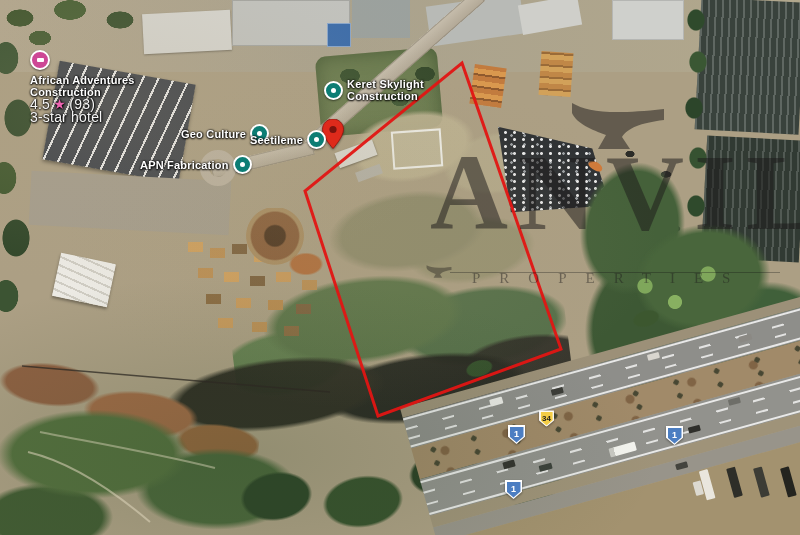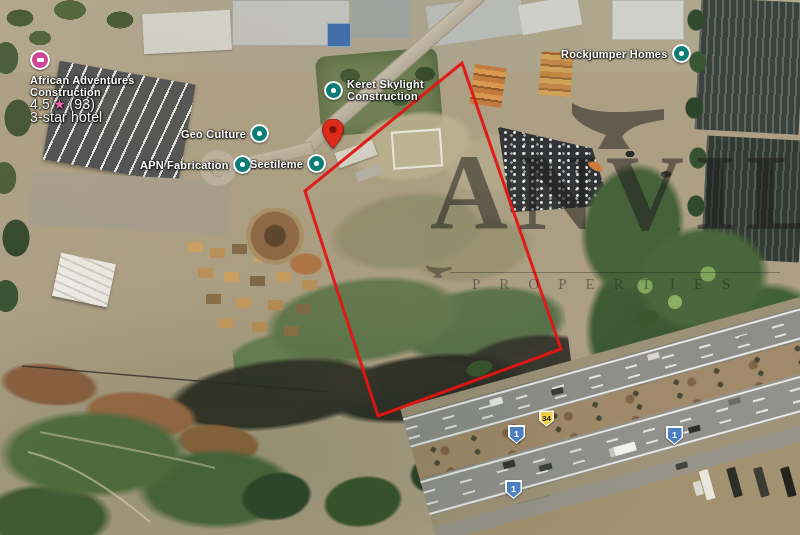--- a/index.html
+++ b/index.html
@@ -34,21 +34,21 @@
   .shield .inner{width:14px;height:16px;clip-path:polygon(0 0,100% 0,100% 62%,50% 100%,0 62%);
         display:flex;align-items:flex-start;justify-content:center;color:#fff;
         font-size:9px;font-weight:700;padding-top:2px;box-sizing:border-box;}
   .shield.blue .inner{background:#4c7ec2;}
   .shield.yellow .inner{background:#f4cd46;color:#23211c;}
   
   #wm{position:absolute;left:420px;top:95px;width:400px;height:210px;z-index:40;pointer-events:none;}
   #wm .brand{position:absolute;left:10px;top:44px;font-family:"Liberation Serif",serif;font-weight:700;
       font-size:108px;letter-spacing:10px;color:rgba(28,26,26,.52);white-space:nowrap;line-height:1;}
   #wm .rule{position:absolute;left:30px;top:177px;width:330px;height:1px;background:rgba(20,20,20,.32);}
-  #wm .props{position:absolute;left:52px;top:181px;font-family:"Liberation Serif",serif;font-size:15px;
+  #wm .props{position:absolute;left:52px;top:175px;font-family:"Liberation Serif",serif;font-size:15px;
       letter-spacing:19px;color:rgba(30,28,28,.46);white-space:nowrap;}
   
   #attr{position:absolute;left:0;right:0;top:513px;text-align:center;z-index:55;color:rgba(255,255,255,.95);
       font-size:13px;font-weight:700;letter-spacing:.3px;text-shadow:0 1px 3px rgba(0,0,0,.6),0 0 2px rgba(0,0,0,.5);}
   svg{display:block;}
 </style>
 </head>
 <body>
 
 <div id="stage">
@@ -173,43 +173,37 @@
       </span>
   </div>
 
   <div class="poi" style="left:140px;top:155px;">
     <span class="lbl">APN Fabrication</span>
     <span class="pin-teal">
         <i></i>
       </span>
   </div>
 
-  <div class="poi" style="left:250px;top:154px;">
+  <div class="poi" style="left:250px;top:130px;">
     <span class="lbl">Seetileme</span>
     <span class="pin-teal">
         <i></i>
       </span>
   </div>
 
   <div class="poi" style="left:324px;top:78px;">
     <span class="pin-teal">
         <i></i>
       </span>
     <span class="lbl" style="text-align:left;">
       <span>Keret Skylight</span><br>
       <span>Construction</span>
     </span>
   </div>
 
-  <div class="poi" style="left:561px;top:44px;">
-    <span class="lbl">Rockjumper Homes</span>
-    <span class="pin-teal">
-        <i></i>
-      </span>
-  </div>
 
   <div class="shield yellow" style="left:538px;top:409px;transform:scale(.88);">
     <span class="outer">
         <span class="inner">34</span>
       </span>
   </div>
   <div class="shield blue" style="left:508px;top:425px;">
     <span class="outer">
         <span class="inner">1</span>
       </span>

